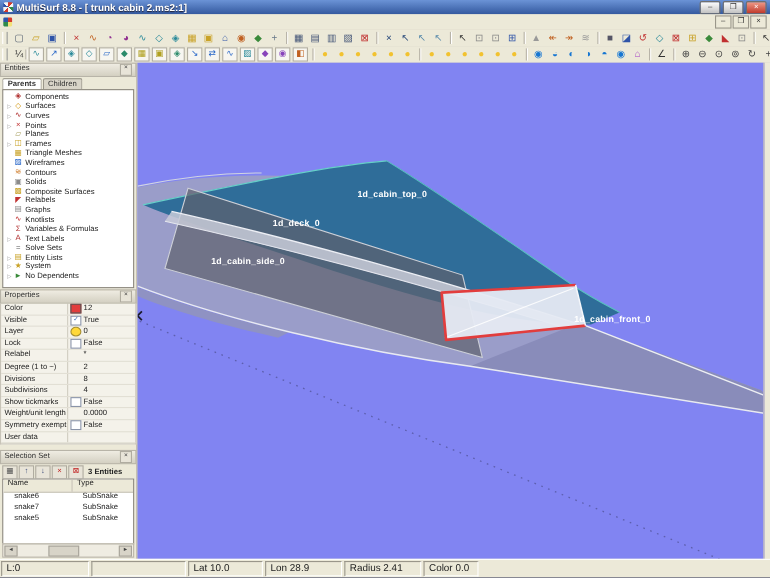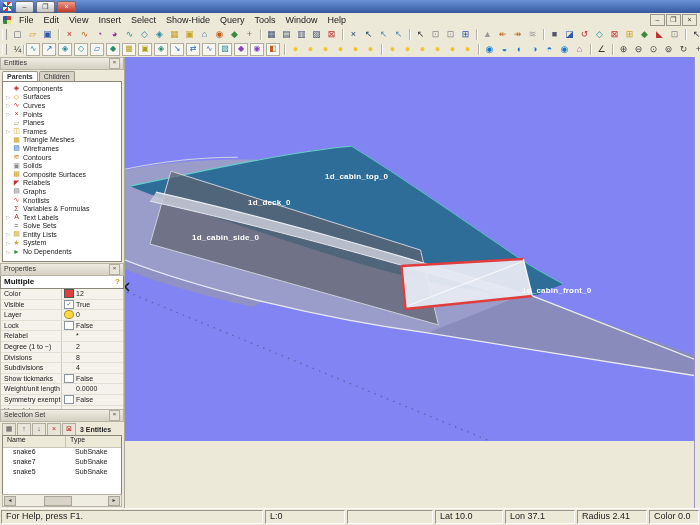--- a/index.html
+++ b/index.html
@@ -86,72 +86,51 @@
   .sel-row{display:flex;height:10px;font-size:7px;color:#1a1a1a;}
   .sel-name{width:58px;padding-left:10px;flex:none;}
   .sel-type{flex:1;padding-left:4px;}
   .sel-hscroll{position:absolute;left:2px;right:2px;bottom:1px;height:11px;background:#efece2;
     border:1px solid #b8b4a8;display:flex;align-items:center;padding:0 1px;}
   .scroll-arrow{width:10px;height:8px;background:#d8d4c8;border:1px solid #a8a49a;
     font-size:5px;line-height:7px;text-align:center;color:#444;flex:none;}
   .scroll-arrow.right{margin-left:auto;}
   .scroll-thumb{width:26px;height:8px;background:#d8d4c8;border:1px solid #a8a49a;margin-left:28px;flex:none;}
   
-  .viewport{position:absolute;left:125px;top:57px;width:569px;height:384px;
+  .viewport{position:absolute;left:125px;top:57px;width:569px;height:452px;
     background:var(--viewport-bg);overflow:hidden;text-align:center;}
   .viewport svg{position:absolute;left:0;top:0;}
   .vp-label{position:absolute;font-size:8px;font-weight:bold;color:var(--label-color);
     letter-spacing:.2px;white-space:nowrap;}
   .vp-strip{position:absolute;left:694px;top:57px;width:6px;height:452px;background:#ece9d8;
     border-left:1px solid #9a96c0;}
   
   .statusbar{position:absolute;left:0;bottom:0;right:0;height:16px;background:#ece9d8;
     border-top:1px solid #fff;display:flex;font-size:9px;color:#222;}
   .pane{border:1px solid;border-color:#9a968a #fff #fff #9a968a;margin:1px;line-height:11px;
     padding:0 4px;white-space:nowrap;overflow:hidden;flex:none;}
   .pane.help{flex:1;}
 </style>
 </head>
 <body>
 
 <div id="app">
 
   <div class="titlebar">
     <span class="app-icon"></span>
+    <span class="title">MultiSurf 8.8 - [ trunk cabin 2.ms2:1]</span>
     <span class="winbtns">
       <span class="winbtn">–</span>
       <span class="winbtn">❐</span>
       <span class="winbtn close">×</span>
     </span>
   </div>
 
   <div class="menubar">
     <span class="menu-doc-icon"></span>
-    <span class="menus">
-
-        <span class="menu-item">File</span>
-
-        <span class="menu-item">Edit</span>
-
-        <span class="menu-item">View</span>
-
-        <span class="menu-item">Insert</span>
-
-        <span class="menu-item">Select</span>
-
-        <span class="menu-item">Show-Hide</span>
-
-        <span class="menu-item">Query</span>
-
-        <span class="menu-item">Tools</span>
-
-        <span class="menu-item">Window</span>
-
-        <span class="menu-item">Help</span>
-      </span>
     <span class="childbtns">
       <span class="childbtn">–</span>
       <span class="childbtn">❐</span>
       <span class="childbtn">×</span>
     </span>
   </div>
 
   <div class="toolbar r1">
     <span class="tb-handle"></span>
     <span style="display:flex;align-items:center;">
@@ -469,24 +448,20 @@
             <span class="tree-ico" style="color: rgb(58, 138, 58);">►</span>
             <span>No Dependents</span>
           </div>
         </div>
     </div>
 
     <div class="panel" id="properties-panel">
       <div class="phead">
         <span>Properties</span>
         <span class="x">×</span>
-      </div>
-      <div class="props-title">
-        <span>Multiple</span>
-        <span class="q">?</span>
       </div>
       <div class="props-grid">
 
           <div class="prop-row">
             <span class="prop-label">Color</span>
             <span class="prop-val">
               <span class="ctrl ctrl-swatch"></span>
               <span>12</span>
             </span>
           </div>
@@ -672,22 +647,21 @@
         <span class="vp-label" style="left: 123px; top: 141px;">1d_deck_0</span>
       
         <span class="vp-label" style="left: 67px; top: 176px;">1d_cabin_side_0</span>
       
         <span class="vp-label" style="left: 397px; top: 229px;">1d_cabin_front_0</span>
       </span>
   </div>
   <div class="vp-strip"></div>
 
   <div class="statusbar">
-    <span class="pane help">For Help, press F1.</span>
     <span class="pane" style="width:70px">L:0</span>
     <span class="pane" style="width:76px"></span>
     <span class="pane" style="width:58px">Lat 10.0</span>
-    <span class="pane" style="width:60px">Lon 37.1</span>
+    <span class="pane" style="width:60px">Lon 28.9</span>
     <span class="pane" style="width:60px">Radius 2.41</span>
     <span class="pane" style="width:40px">Color 0.0</span>
   </div>
 
 </div>
 
 </body></html>

